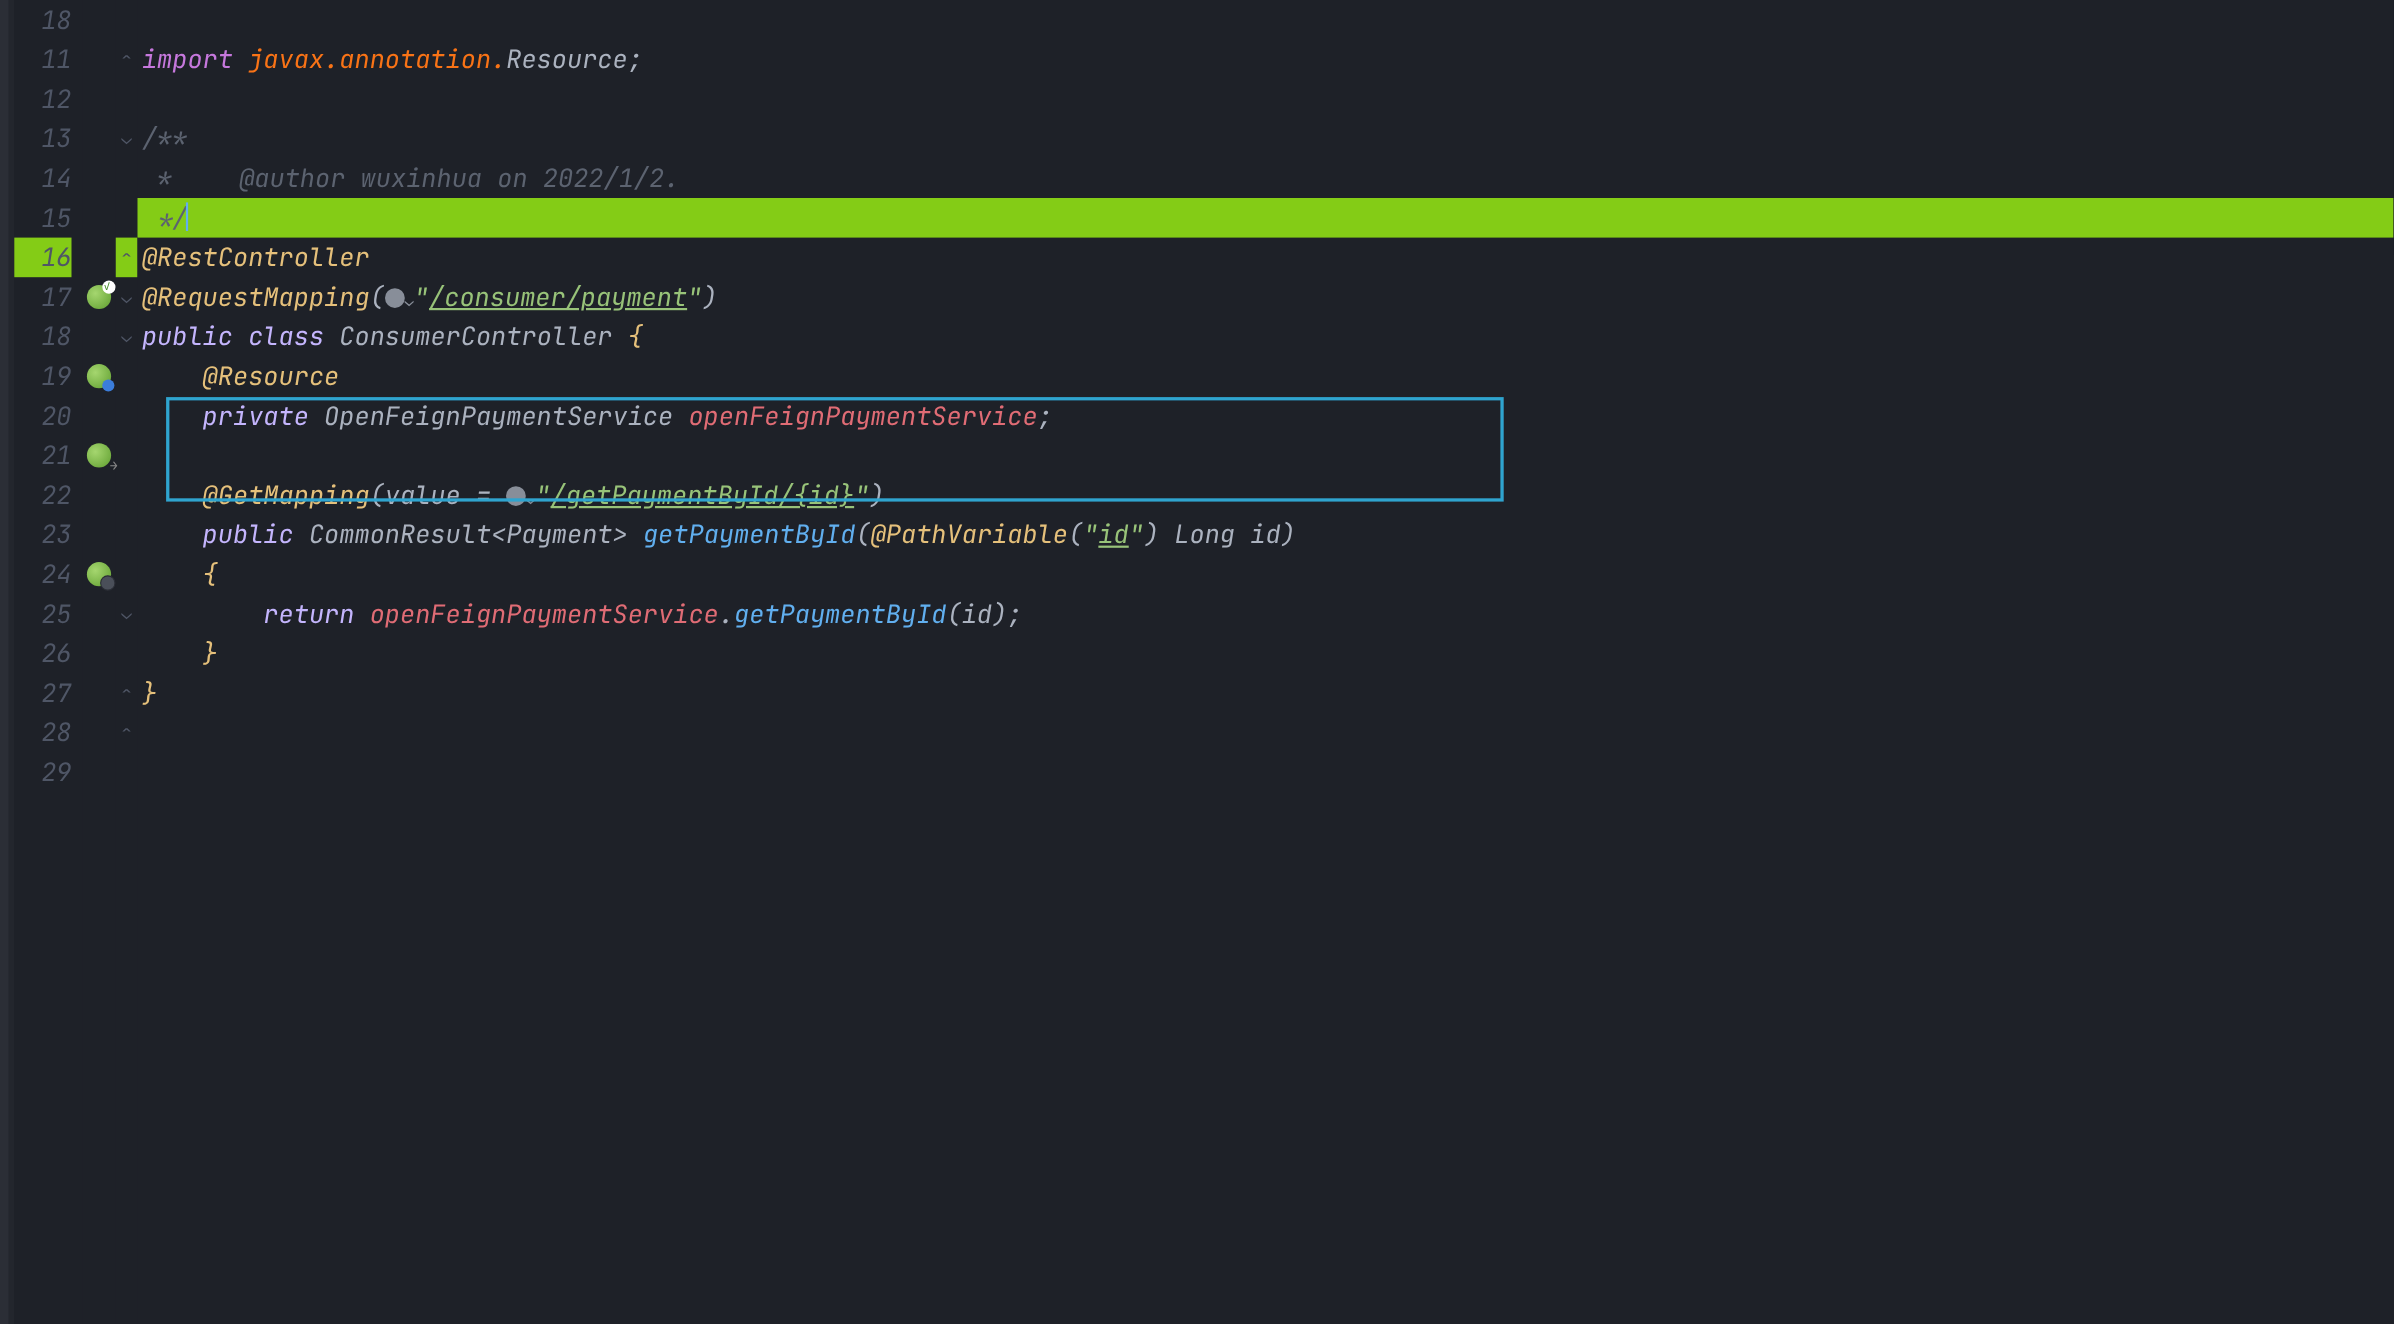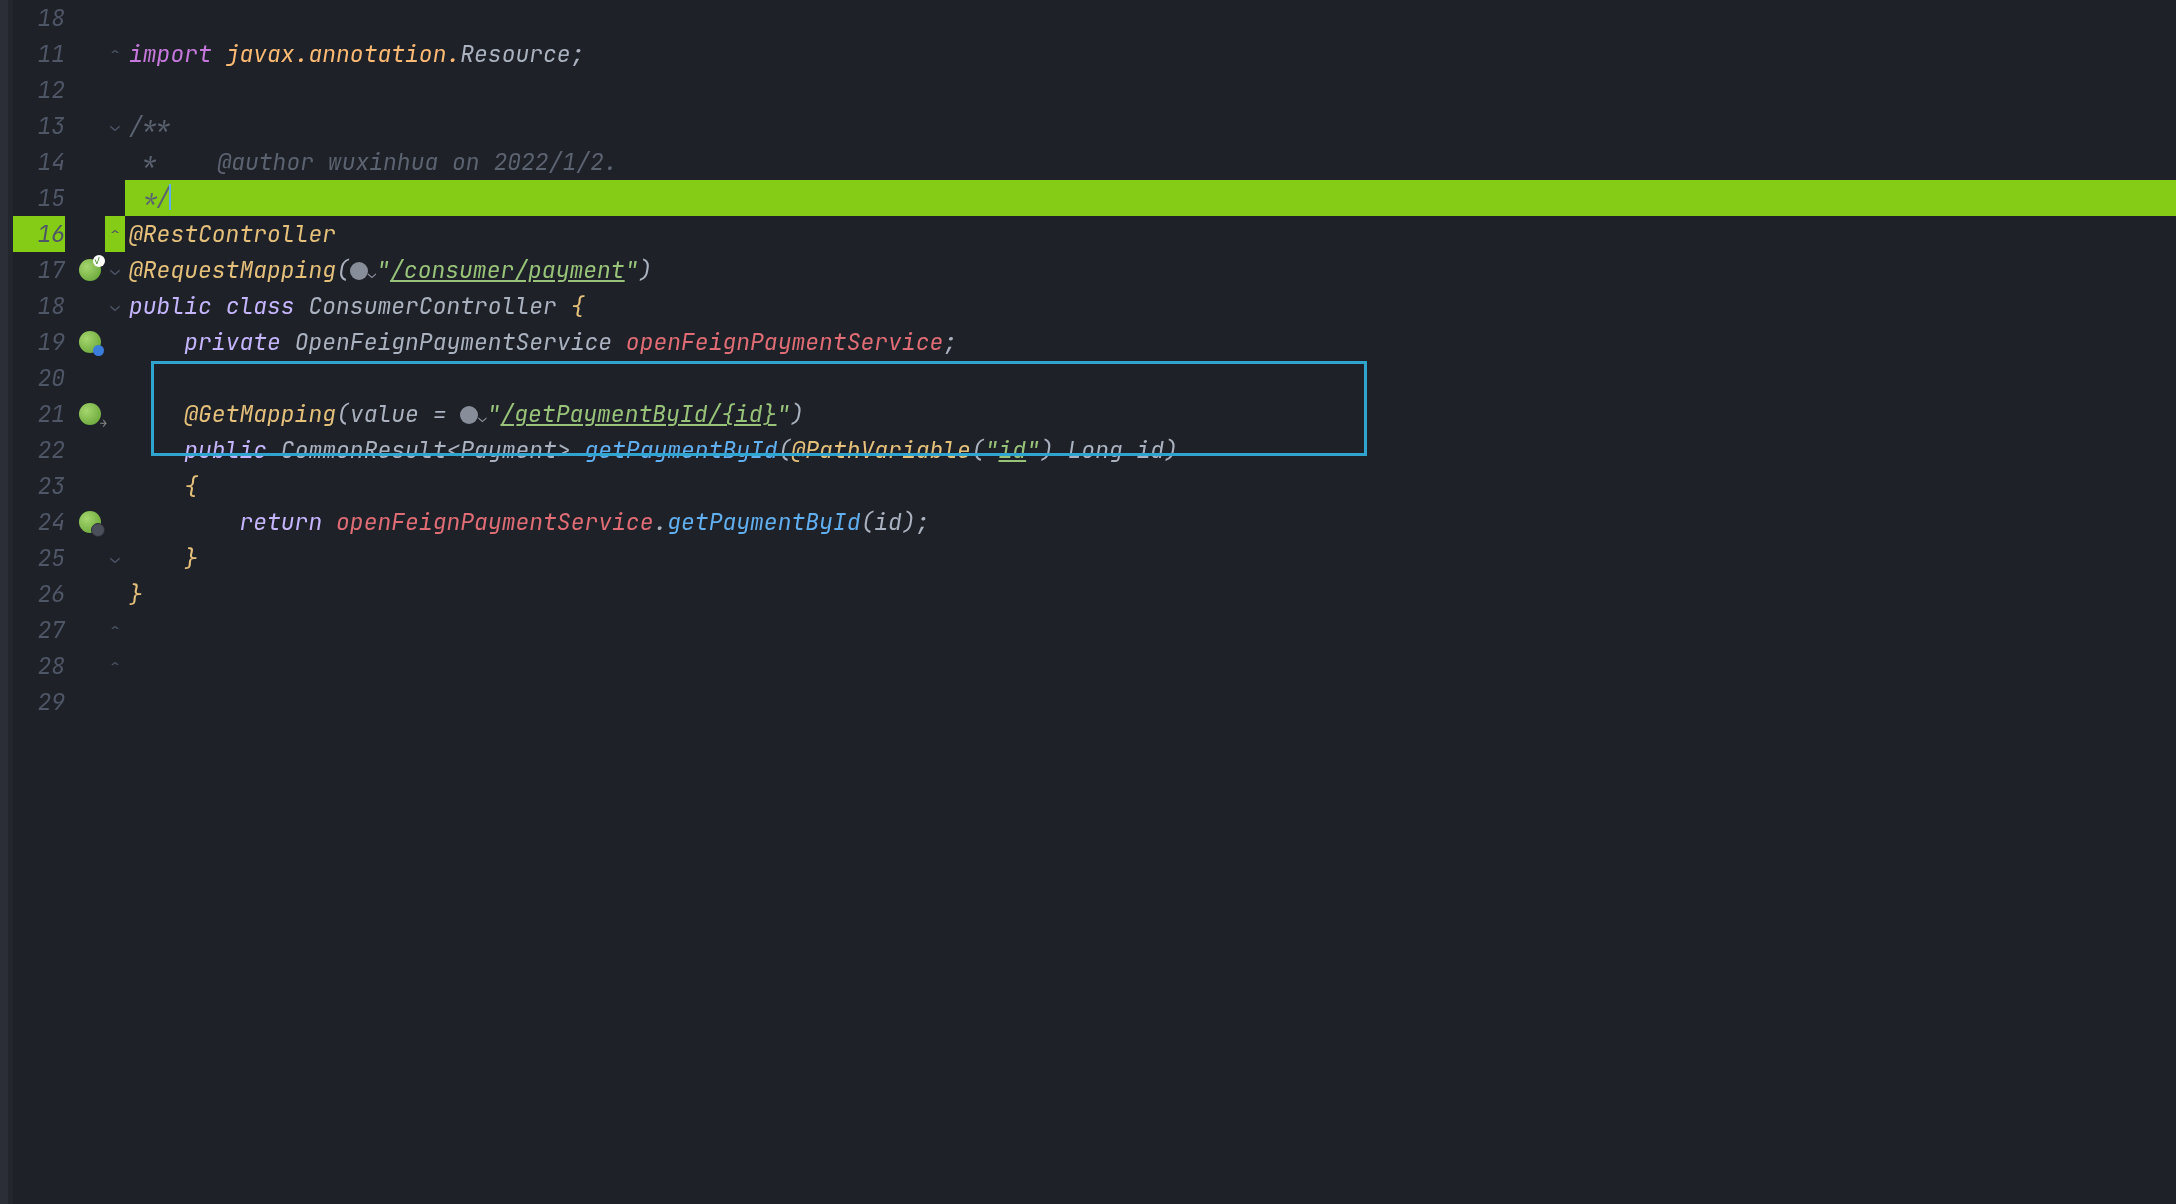--- a/index.html
+++ b/index.html
@@ -45,21 +45,21 @@
     height: 36px;
     line-height: 36px;
     white-space: pre;
   }
   .current-line {
     background: #84cc16;
   }
   .code-line { padding-left: 4px; font-style: italic; }
   
   .kw-import   { color: #c678dd; }
-  .pkg         { color: #fdba74; }
+  .pkg         { color: #f97316; }
   .cls         { color: #abb2bf; font-style: italic; }
   .punct       { color: #abb2bf; }
   .comment     { color: #5c6370; }
   .doc-tag     { color: #5c6370; font-style: italic; margin-left: 47px; }
   .doc-tag-wavy { color: #5c6370; font-style: italic; text-decoration: wavy underline #b08000; text-decoration-thickness: 1.5px; text-underline-offset: 3px;}
   .anno        { color: #e5c07b; }
   .anno-param  { color: #abb2bf; }
   .str         { color: #98c379; }
   .kw          { color: #c4b5fd; }
   .type        { color: #abb2bf; }
@@ -232,20 +232,21 @@
 
 
     <div class="line code-line current-line"><span class="comment"> */</span><span class="caret"></span></div>
 
     <div class="line code-line"><span class="anno">@RestController</span></div>
 
     <div class="line code-line"><span class="anno">@RequestMapping</span><span class="punct">(</span><span class="globe"></span><span class="chev">⌄</span><span class="str">"</span><span class="str underline">/consumer/payment</span><span class="str">"</span><span class="punct">)</span></div>
 
     <div class="line code-line"><span class="kw">public</span><span> </span><span class="kw">class</span><span> </span><span class="type">ConsumerController</span><span> </span><span class="brace">{</span></div>
 
+    <div class="line code-line"><span>    </span><span class="anno">@Resource</span></div>
 
     <div class="line code-line"><span>    </span><span class="kw">private</span><span> </span><span class="type">OpenFeignPaymentService</span><span> </span><span class="field">openFeignPaymentService</span><span class="semicolon">;</span></div>
 
     <div class="line code-line"></div>
 
     <div class="line code-line"><span>    </span><span class="anno">@GetMapping</span><span class="punct">(</span><span class="anno-param">value</span><span class="op"> = </span><span class="globe"></span><span class="chev">⌄</span><span class="str">"</span><span class="str underline">/getPaymentById/{id}</span><span class="str">"</span><span class="punct">)</span></div>
 
     <div class="line code-line"><span>    </span><span class="kw">public</span><span> </span><span class="type">CommonResult</span><span class="punct">&lt;</span><span class="type">Payment</span><span class="punct">&gt; </span><span class="method-def">getPaymentById</span><span class="punct">(</span><span class="param-anno">@PathVariable</span><span class="punct">(</span><span class="str">"</span><span class="str underline">id</span><span class="str">"</span><span class="punct">) </span><span class="type">Long</span><span> </span><span class="var">id</span><span class="punct">)</span></div>
 
     <div class="line code-line"><span>    </span><span class="brace">{</span></div>

